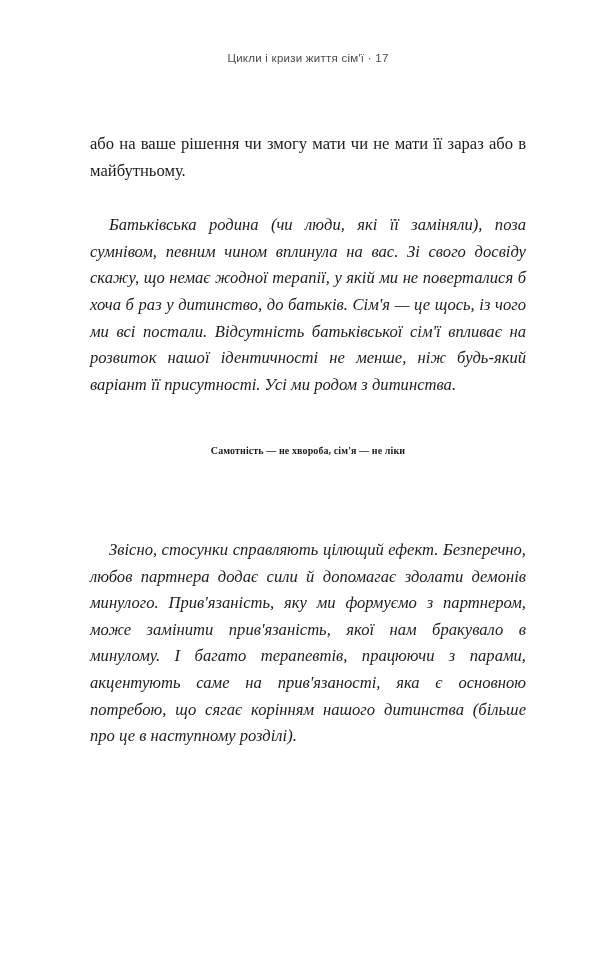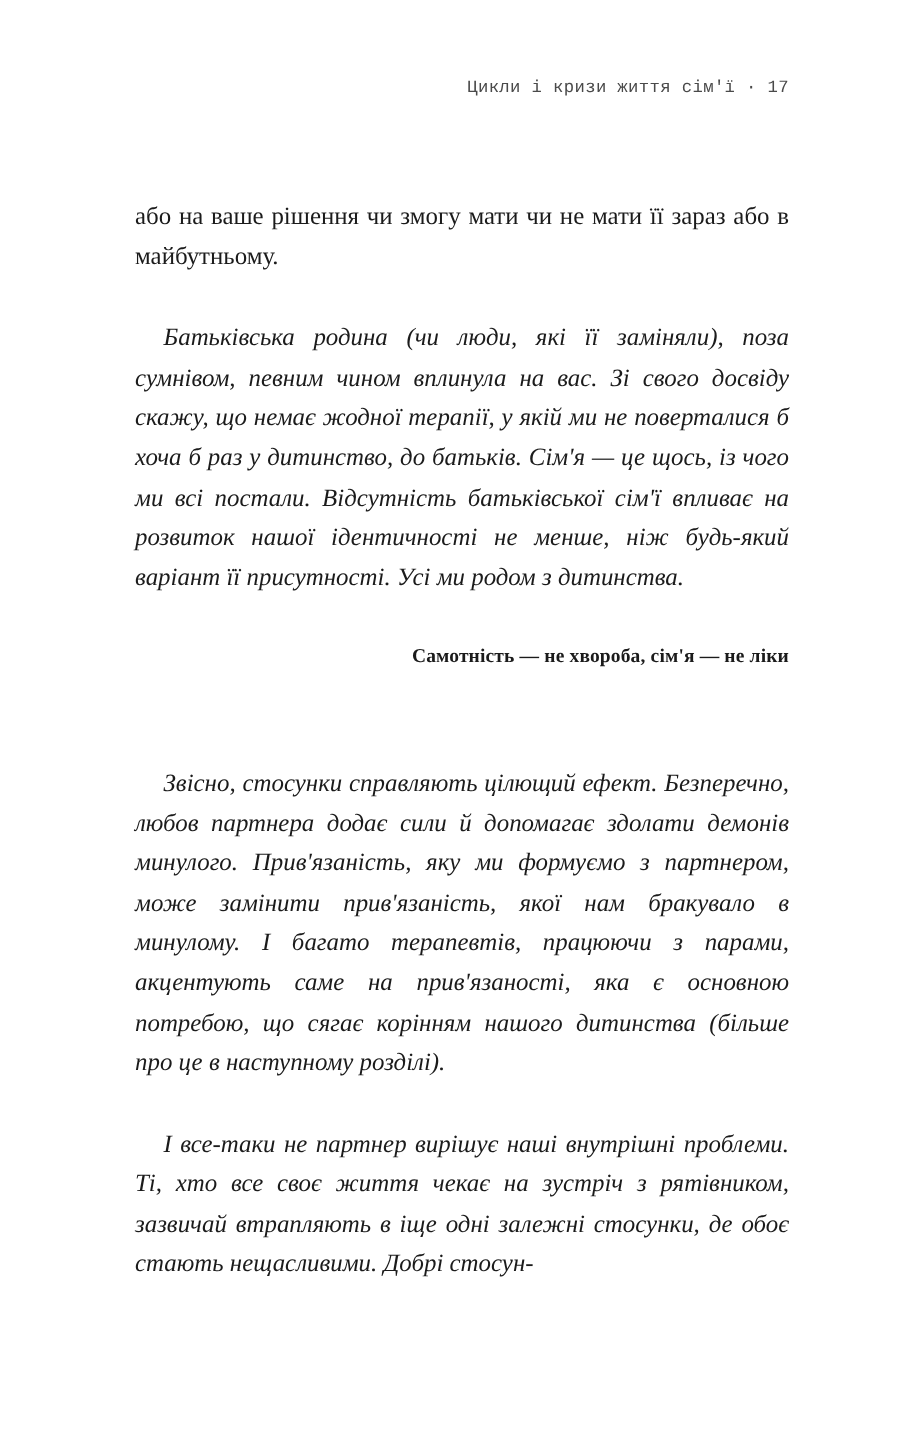--- a/index.html
+++ b/index.html
@@ -24,22 +24,22 @@
     background: #ffffff;
     box-sizing: border-box;
   }
 
   
   .running-head {
     position: absolute;
     left: 90px;
     top: 52px;
     width: 436px;
-    text-align: right;
-    font-family: Liberation Mono, monospace;
+    text-align: center;
+    font-family: Liberation Sans, sans-serif;
     font-size: 11.5px;
     letter-spacing: 0.25px;
     color: #4a4a4a;
     white-space: nowrap;
   }
 
   
   .text-column {
     position: absolute;
     left: 90px;
@@ -59,26 +59,26 @@
   }
   p.body-par.indent {
     text-indent: 19px;
     font-style: italic;
   }
   
   p.body-par { text-align-last: left; margin-top: 28px; }
 
   
   h2.section-heading {
-    margin: 0;
+    margin: 14px;
     padding: 0;
-    font-size: 13px;
+    font-size: 10px;
     line-height: 26.6px;
     font-weight: bold;
-    text-align: right;
+    text-align: center;
     letter-spacing: 0.1px;
   }
 
   .spacer-before-heading { height: 26px; }
   .spacer-after-heading  { height: 30px; }
 </style>
 </head>
 <body>
 
 <div class="page">
@@ -94,17 +94,16 @@
 
     <div class="spacer-before-heading"></div>
 
     <h2 class="section-heading">Самотність — не хвороба, сім'я — не ліки</h2>
 
     <div class="spacer-after-heading"></div>
 
 
     <p class="body-par indent">Звісно, стосунки справляють цілющий ефект. Безперечно, любов партнера додає сили й допомагає здолати демонів минулого. Прив'язаність, яку ми формуємо з партнером, може замінити прив'язаність, якої нам бракувало в минулому. І багато терапевтів, працюючи з парами, акцентують саме на прив'язаності, яка є основною потребою, що сягає корінням нашого дитинства (більше про це в наступному розділі).</p>
 
-    <p class="body-par indent">І все-таки не партнер вирішує наші внутрішні проблеми. Ті, хто все своє життя чекає на зустріч з рятівником, зазвичай втрапляють в іще одні залежні стосунки, де обоє стають нещасливими. Добрі стосун-</p>
 
   </div>
 
 </div>
 
 </body></html>

